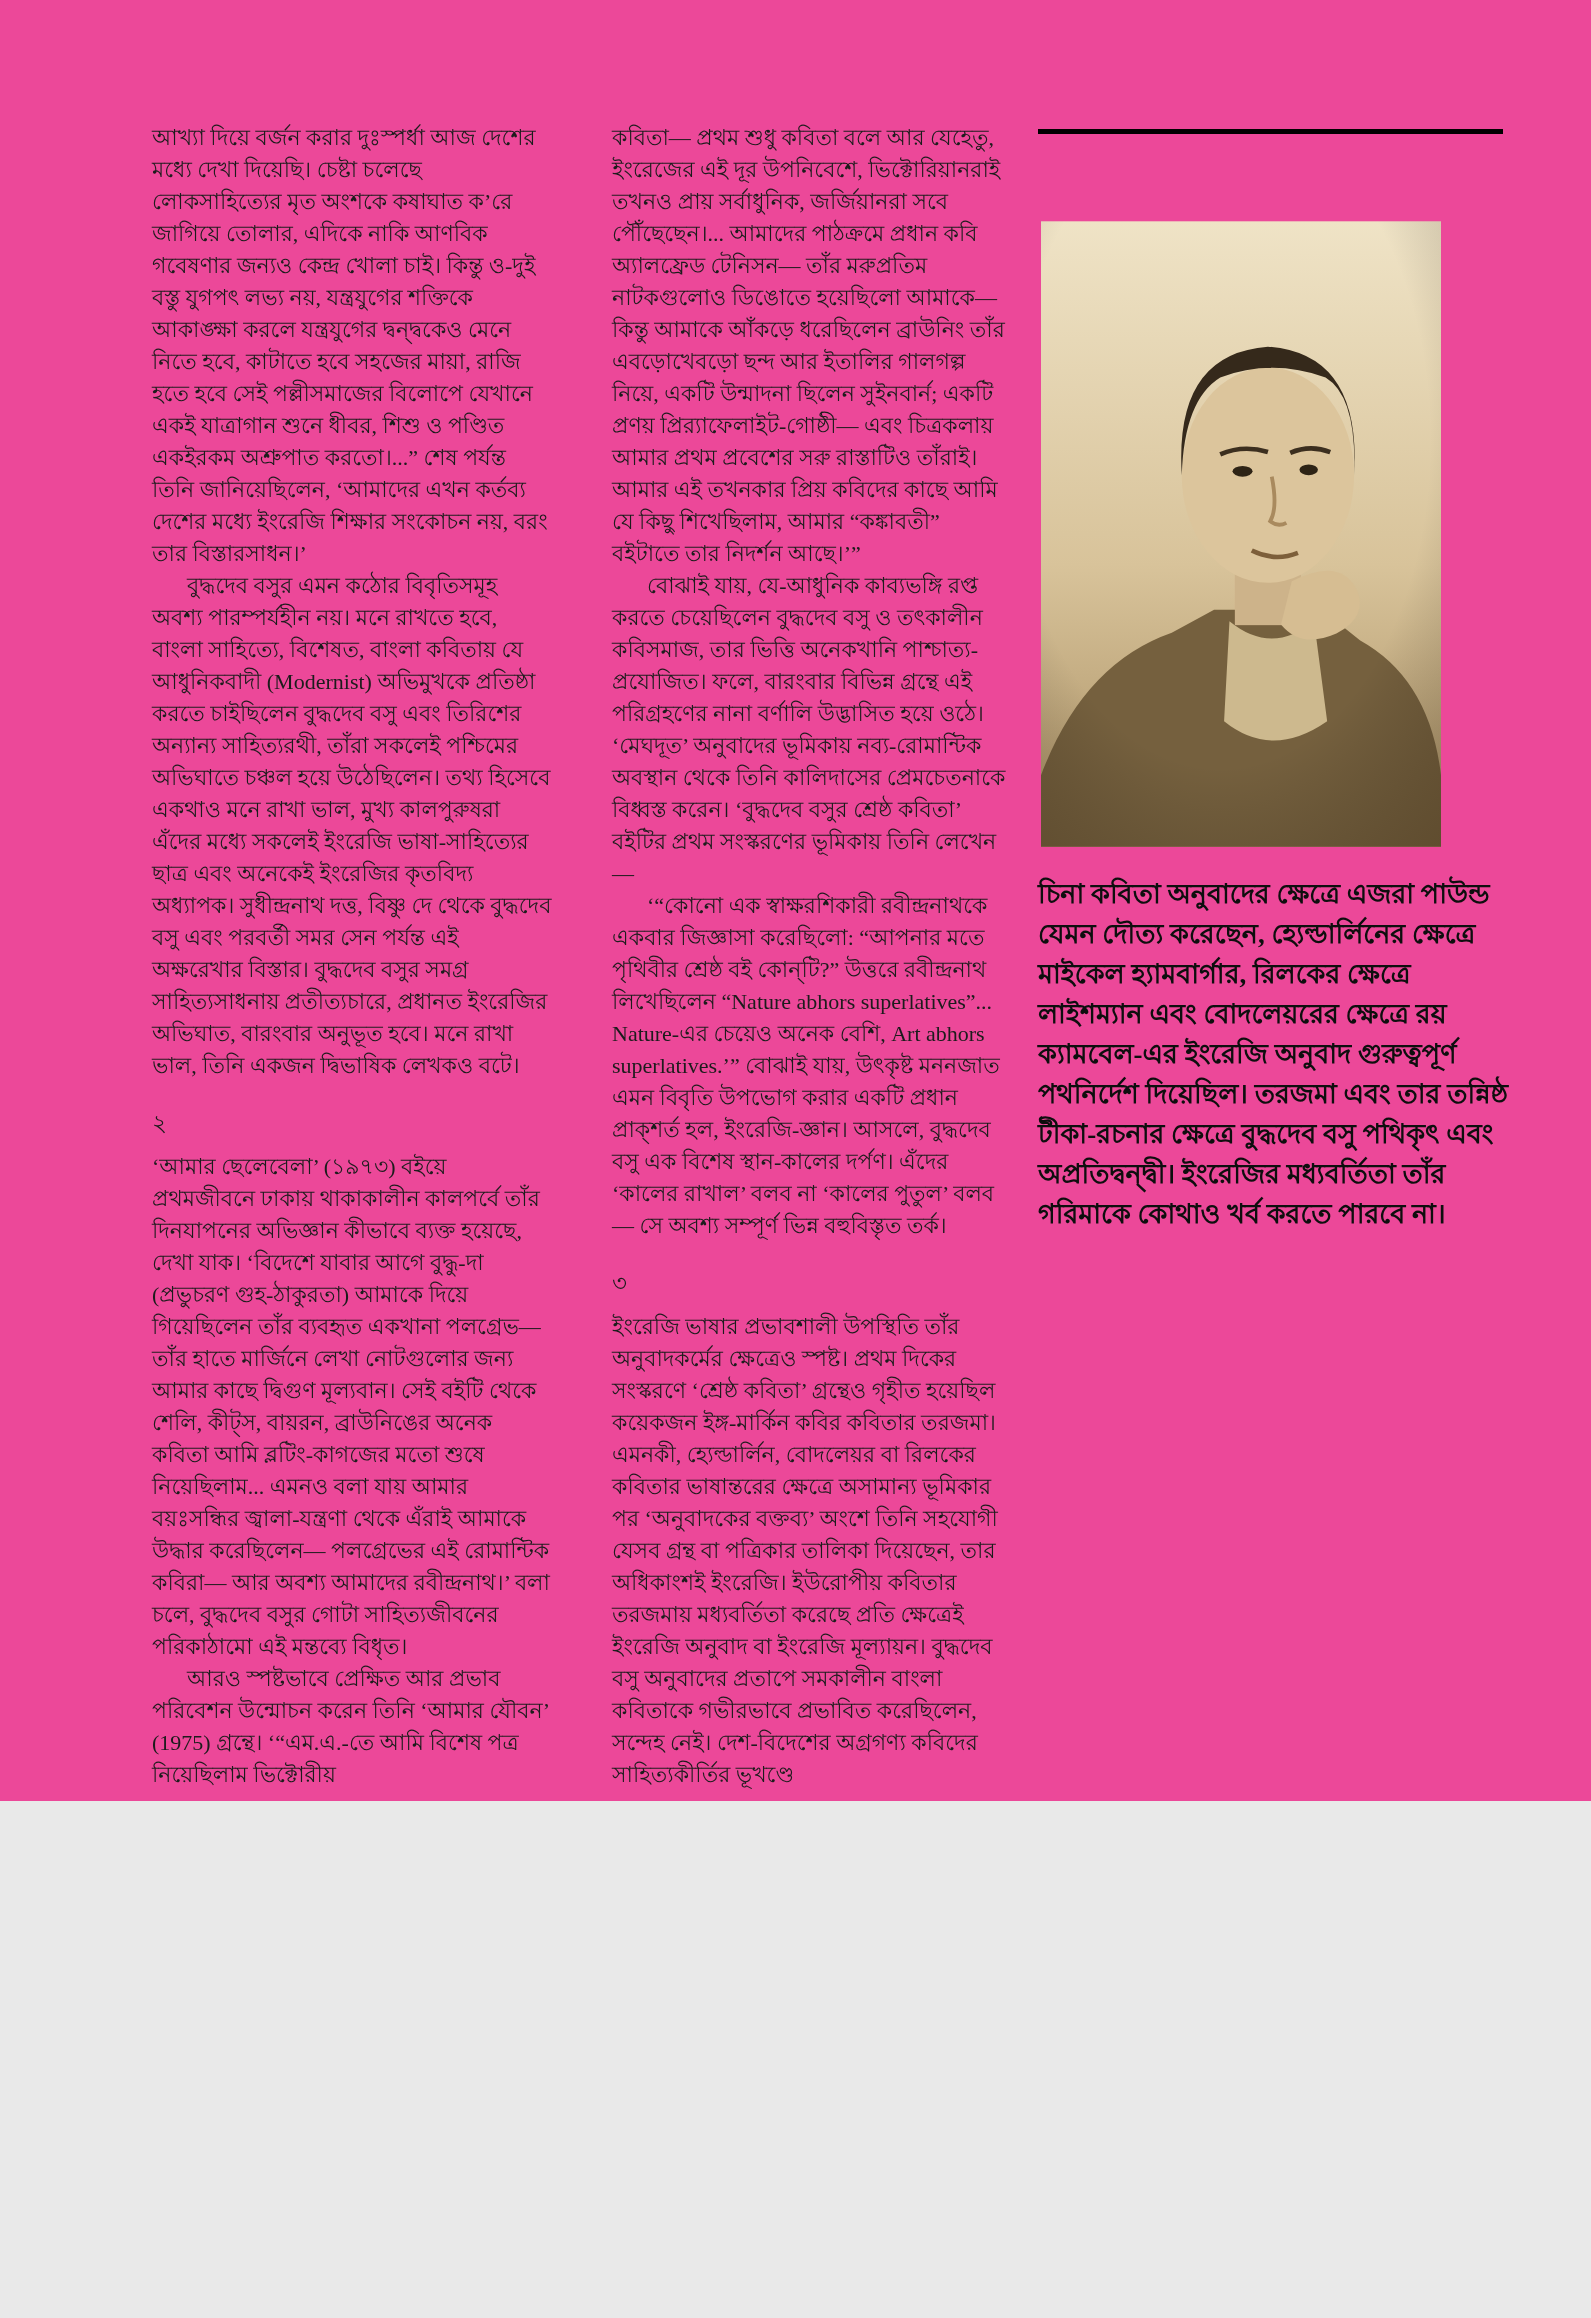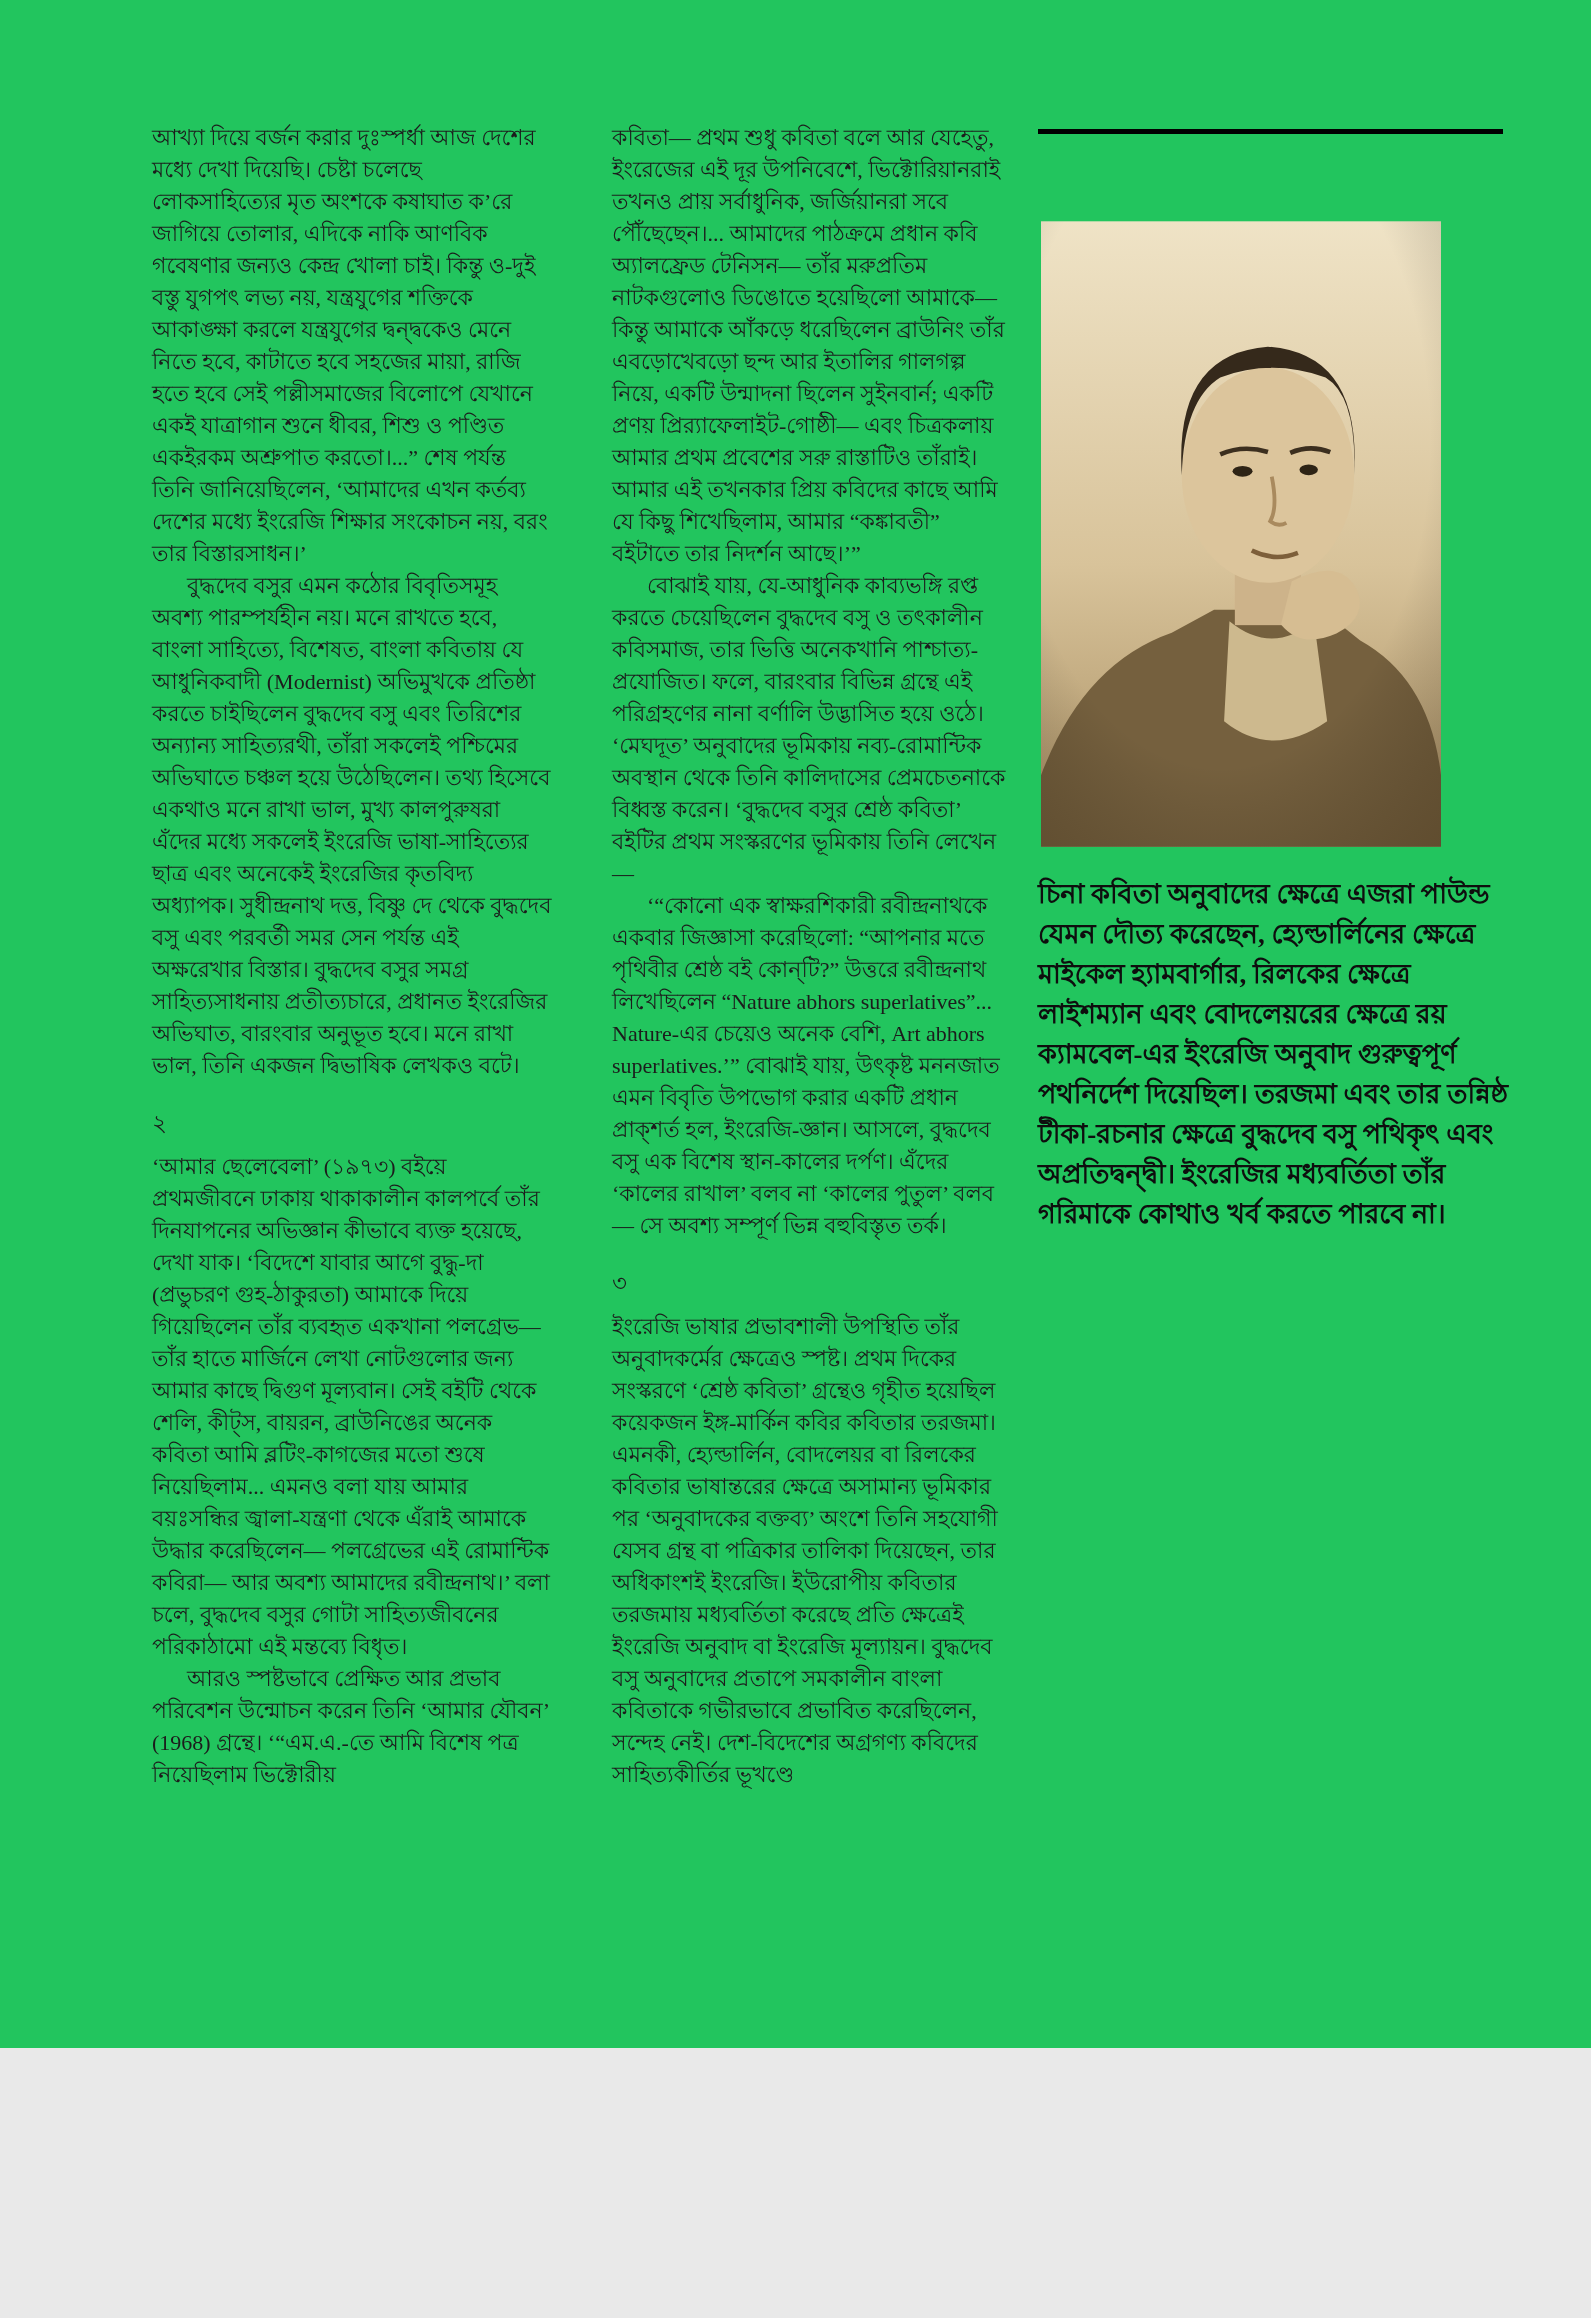--- a/index.html
+++ b/index.html
@@ -1,20 +1,20 @@
 <!DOCTYPE html>
 <html style="font-size:12.3px"><head>
 <meta charset="utf-8">
 <style>
   html, body { margin: 0; padding: 0; background: #e9e9e9; }
   .page {
     position: relative;
     width: 1591px;
-    height: 2048px;
-    background: #22c55e;
+    height: 1801px;
+    background: #ec4899;
     font-family: "Liberation Serif", "DejaVu Serif", serif;
     color: #1c1c1c;
     overflow: hidden;
     margin: 0 auto;
   }
   .col { position: absolute; top: 122px; width: 400px; }
   .col1 { left: 152px; }
   .col2 { left: 612px; }
   .para {
     margin: 0;
@@ -64,21 +64,21 @@
 </head>
 <body>
 
 <div class="page">
 
   <div class="col col1">
     <p class="para">আখ্যা দিয়ে বর্জন করার দুঃস্পর্ধা আজ দেশের মধ্যে দেখা দিয়েছি। চেষ্টা চলেছে লোকসাহিত্যের মৃত অংশকে কষাঘাত ক’রে জাগিয়ে তোলার, এদিকে নাকি আণবিক গবেষণার জন্যও কেন্দ্র খোলা চাই। কিন্তু ও-দুই বস্তু যুগপৎ লভ্য নয়, যন্ত্রযুগের শক্তিকে আকাঙ্ক্ষা করলে যন্ত্রযুগের দ্বন্দ্বকেও মেনে নিতে হবে, কাটাতে হবে সহজের মায়া, রাজি হতে হবে সেই পল্লীসমাজের বিলোপে যেখানে একই যাত্রাগান শুনে ধীবর, শিশু ও পণ্ডিত একইরকম অশ্রুপাত করতো।...” শেষ পর্যন্ত তিনি জানিয়েছিলেন, ‘আমাদের এখন কর্তব্য দেশের মধ্যে ইংরেজি শিক্ষার সংকোচন নয়, বরং তার বিস্তারসাধন।’</p>
     <p class="para indent">বুদ্ধদেব বসুর এমন কঠোর বিবৃতিসমূহ অবশ্য পারম্পর্যহীন নয়। মনে রাখতে হবে, বাংলা সাহিত্যে, বিশেষত, বাংলা কবিতায় যে আধুনিকবাদী (Modernist) অভিমুখকে প্রতিষ্ঠা করতে চাইছিলেন বুদ্ধদেব বসু এবং তিরিশের অন্যান্য সাহিত্যরথী, তাঁরা সকলেই পশ্চিমের অভিঘাতে চঞ্চল হয়ে উঠেছিলেন। তথ্য হিসেবে একথাও মনে রাখা ভাল, মুখ্য কালপুরুষরা এঁদের মধ্যে সকলেই ইংরেজি ভাষা-সাহিত্যের ছাত্র এবং অনেকেই ইংরেজির কৃতবিদ্য অধ্যাপক। সুধীন্দ্রনাথ দত্ত, বিষ্ণু দে থেকে বুদ্ধদেব বসু এবং পরবর্তী সমর সেন পর্যন্ত এই অক্ষরেখার বিস্তার। বুদ্ধদেব বসুর সমগ্র সাহিত্যসাধনায় প্রতীত্যচারে, প্রধানত ইংরেজির অভিঘাত, বারংবার অনুভূত হবে। মনে রাখা ভাল, তিনি একজন দ্বিভাষিক লেখকও বটে।</p>
     <div class="section-num">২</div>
     <p class="para">‘আমার ছেলেবেলা’ (১৯৭৩) বইয়ে প্রথমজীবনে ঢাকায় থাকাকালীন কালপর্বে তাঁর দিনযাপনের অভিজ্ঞান কীভাবে ব্যক্ত হয়েছে, দেখা যাক। ‘বিদেশে যাবার আগে বুদ্ধু-দা (প্রভুচরণ গুহ-ঠাকুরতা) আমাকে দিয়ে গিয়েছিলেন তাঁর ব্যবহৃত একখানা পলগ্রেভ— তাঁর হাতে মার্জিনে লেখা নোটগুলোর জন্য আমার কাছে দ্বিগুণ মূল্যবান। সেই বইটি থেকে শেলি, কীট্‌স, বায়রন, ব্রাউনিঙের অনেক কবিতা আমি ব্লটিং-কাগজের মতো শুষে নিয়েছিলাম... এমনও বলা যায় আমার বয়ঃসন্ধির জ্বালা-যন্ত্রণা থেকে এঁরাই আমাকে উদ্ধার করেছিলেন— পলগ্রেভের এই রোমান্টিক কবিরা— আর অবশ্য আমাদের রবীন্দ্রনাথ।’ বলা চলে, বুদ্ধদেব বসুর গোটা সাহিত্যজীবনের পরিকাঠামো এই মন্তব্যে বিধৃত।</p>
-    <p class="para indent">আরও স্পষ্টভাবে প্রেক্ষিত আর প্রভাব পরিবেশন উন্মোচন করেন তিনি ‘আমার যৌবন’ (1968) গ্রন্থে। ‘“এম.এ.-তে আমি বিশেষ পত্র নিয়েছিলাম ভিক্টোরীয়</p>
+    <p class="para indent">আরও স্পষ্টভাবে প্রেক্ষিত আর প্রভাব পরিবেশন উন্মোচন করেন তিনি ‘আমার যৌবন’ (1975) গ্রন্থে। ‘“এম.এ.-তে আমি বিশেষ পত্র নিয়েছিলাম ভিক্টোরীয়</p>
   </div>
 
   <div class="col col2">
     <p class="para">কবিতা— প্রথম শুধু কবিতা বলে আর যেহেতু, ইংরেজের এই দূর উপনিবেশে, ভিক্টোরিয়ানরাই তখনও প্রায় সর্বাধুনিক, জর্জিয়ানরা সবে পৌঁছেছেন।... আমাদের পাঠক্রমে প্রধান কবি অ্যালফ্রেড টেনিসন— তাঁর মরুপ্রতিম নাটকগুলোও ডিঙোতে হয়েছিলো আমাকে— কিন্তু আমাকে আঁকড়ে ধরেছিলেন ব্রাউনিং তাঁর এবড়োখেবড়ো ছন্দ আর ইতালির গালগল্প নিয়ে, একটি উন্মাদনা ছিলেন সুইনবার্ন; একটি প্রণয় প্রির‍্যাফেলাইট-গোষ্ঠী— এবং চিত্রকলায় আমার প্রথম প্রবেশের সরু রাস্তাটিও তাঁরাই। আমার এই তখনকার প্রিয় কবিদের কাছে আমি যে কিছু শিখেছিলাম, আমার “কঙ্কাবতী” বইটাতে তার নিদর্শন আছে।’”</p>
     <p class="para indent">বোঝাই যায়, যে-আধুনিক কাব্যভঙ্গি রপ্ত করতে চেয়েছিলেন বুদ্ধদেব বসু ও তৎকালীন কবিসমাজ, তার ভিত্তি অনেকখানি পাশ্চাত্য-প্রযোজিত। ফলে, বারংবার বিভিন্ন গ্রন্থে এই পরিগ্রহণের নানা বর্ণালি উদ্ভাসিত হয়ে ওঠে। ‘মেঘদূত’ অনুবাদের ভূমিকায় নব্য-রোমান্টিক অবস্থান থেকে তিনি কালিদাসের প্রেমচেতনাকে বিধ্বস্ত করেন। ‘বুদ্ধদেব বসুর শ্রেষ্ঠ কবিতা’ বইটির প্রথম সংস্করণের ভূমিকায় তিনি লেখেন—</p>
     <p class="para indent">‘“কোনো এক স্বাক্ষরশিকারী রবীন্দ্রনাথকে একবার জিজ্ঞাসা করেছিলো: “আপনার মতে পৃথিবীর শ্রেষ্ঠ বই কোন্‌টি?” উত্তরে রবীন্দ্রনাথ লিখেছিলেন “Nature abhors superlatives”... Nature-এর চেয়েও অনেক বেশি, Art abhors superlatives.’” বোঝাই যায়, উৎকৃষ্ট মননজাত এমন বিবৃতি উপভোগ করার একটি প্রধান প্রাক্‌শর্ত হল, ইংরেজি-জ্ঞান। আসলে, বুদ্ধদেব বসু এক বিশেষ স্থান-কালের দর্পণ। এঁদের ‘কালের রাখাল’ বলব না ‘কালের পুতুল’ বলব— সে অবশ্য সম্পূর্ণ ভিন্ন বহুবিস্তৃত তর্ক।</p>
     <div class="section-num">৩</div>
     <p class="para">ইংরেজি ভাষার প্রভাবশালী উপস্থিতি তাঁর অনুবাদকর্মের ক্ষেত্রেও স্পষ্ট। প্রথম দিকের সংস্করণে ‘শ্রেষ্ঠ কবিতা’ গ্রন্থেও গৃহীত হয়েছিল কয়েকজন ইঙ্গ-মার্কিন কবির কবিতার তরজমা। এমনকী, হ্যেল্ডার্লিন, বোদলেয়র বা রিলকের কবিতার ভাষান্তরের ক্ষেত্রে অসামান্য ভূমিকার পর ‘অনুবাদকের বক্তব্য’ অংশে তিনি সহযোগী যেসব গ্রন্থ বা পত্রিকার তালিকা দিয়েছেন, তার অধিকাংশই ইংরেজি। ইউরোপীয় কবিতার তরজমায় মধ্যবর্তিতা করেছে প্রতি ক্ষেত্রেই ইংরেজি অনুবাদ বা ইংরেজি মূল্যায়ন। বুদ্ধদেব বসু অনুবাদের প্রতাপে সমকালীন বাংলা কবিতাকে গভীরভাবে প্রভাবিত করেছিলেন, সন্দেহ নেই। দেশ-বিদেশের অগ্রগণ্য কবিদের সাহিত্যকীর্তির ভূখণ্ডে</p>
   </div>
 

